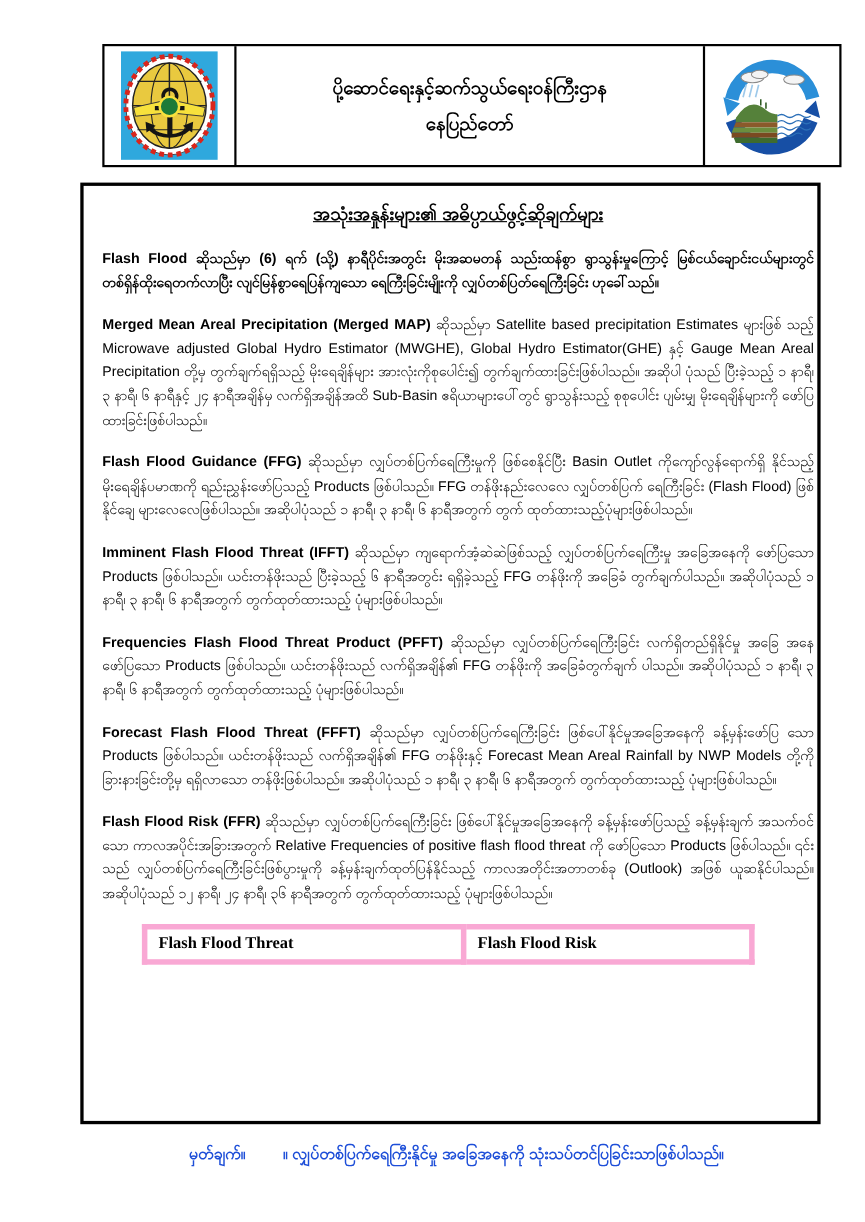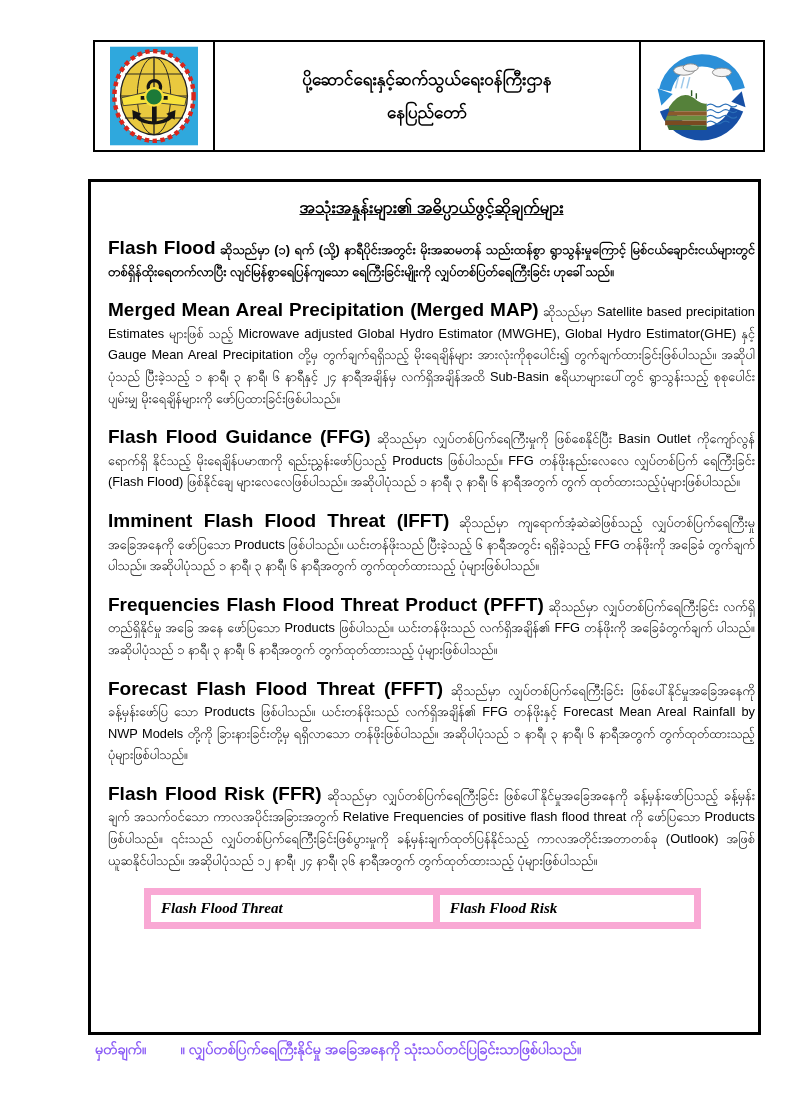--- a/index.html
+++ b/index.html
@@ -18,42 +18,42 @@
   .lh-cell{display:flex;align-items:center;justify-content:center;box-sizing:border-box;}
   .lh-left{width:120px;border-right:2px solid #000;}
   .lh-center{flex:1;flex-direction:column;padding:16px 6px;}
   .lh-right{width:124px;border-left:2px solid #000;}
   .ministry-line{
     font-weight:bold;font-size:17px;line-height:33px;text-align:center;white-space:nowrap;
   }
 
   
   .main-box{
-    position:absolute;top:166px;left:88px;width:673px;height:856px;
+    position:absolute;top:166px;left:73px;width:673px;height:856px;
     border:3px solid #000;box-sizing:border-box;background:#fff;
-    padding:12px 3px 10px 17px;overflow:hidden;margin-top:13px;
+    padding:12px 3px 10px 17px;overflow:hidden;
   }
   .doc-title{
     text-align:center;font-weight:bold;font-size:17px;
     text-decoration:underline;margin:2px 0 16px 0;
   }
   .para{
     font-size:12.8px;line-height:21.6px;text-align:justify;
     margin:0 0 17px 0;
   }
-  .para b{font-size:19px;}
+  .para b{font-size:13px;}
   .para.bold-all{font-weight:bold;}
 
   
   .legend-table{
     width:557px;margin:6px 0 0 36px;border-collapse:collapse;
     font-family:"Liberation Serif","DejaVu Serif",serif;
   }
   .legend-table td,.legend-table th{
-    border:7px solid #f9a8d4;padding:0;box-sizing:border-box;font-style:italic;
+    border:5px solid #f9a8d4;padding:0;box-sizing:border-box;
   }
   .legend-table th{
     text-align:left;font-size:15px;font-weight:bold;
     padding:5px 10px;height:29px;
   }
   .legend-row-cell{height:31px;}
   .legend-entry{display:flex;align-items:center;height:31px;padding-left:12px;}
   .swatch{width:57px;height:13px;flex:0 0 57px;}
   .legend-label{font-weight:bold;font-size:13.5px;margin-left:26px;white-space:nowrap;}
 
@@ -130,21 +130,21 @@
       </svg>
     </div>
   </div>
 
   <div class="main-box">
 
     <div class="doc-title">အသုံးအနှုန်းများ၏ အဓိပ္ပာယ်ဖွင့်ဆိုချက်များ</div>
 
     <p class="para bold-all">
       <b>Flash Flood</b>
-      <span>ဆိုသည်မှာ (၁) ရက် (သို့) နာရီပိုင်းအတွင်း မိုးအဆမတန် သည်းထန်စွာ ရွာသွန်းမှုကြောင့် မြစ်ငယ်ချောင်းငယ်များတွင် တစ်ရှိန်ထိုးရေတက်လာပြီး လျင်မြန်စွာရေပြန်ကျသော ရေကြီးခြင်းမျိုးကို လျှပ်တစ်ပြတ်ရေကြီးခြင်း ဟုခေါ်သည်။</span>
+      <span>ဆိုသည်မှာ (6) ရက် (သို့) နာရီပိုင်းအတွင်း မိုးအဆမတန် သည်းထန်စွာ ရွာသွန်းမှုကြောင့် မြစ်ငယ်ချောင်းငယ်များတွင် တစ်ရှိန်ထိုးရေတက်လာပြီး လျင်မြန်စွာရေပြန်ကျသော ရေကြီးခြင်းမျိုးကို လျှပ်တစ်ပြတ်ရေကြီးခြင်း ဟုခေါ်သည်။</span>
     </p>
 
     <p class="para">
       <b>Merged Mean Areal Precipitation (Merged MAP)</b>
       <span>ဆိုသည်မှာ Satellite based precipitation Estimates များဖြစ် သည့် Microwave adjusted Global Hydro Estimator (MWGHE), Global Hydro Estimator(GHE) နှင့် Gauge Mean Areal Precipitation တို့မှ တွက်ချက်ရရှိသည့် မိုးရေချိန်များ အားလုံးကိုစုပေါင်း၍ တွက်ချက်ထားခြင်းဖြစ်ပါသည်။ အဆိုပါ ပုံသည် ပြီးခဲ့သည့် ၁ နာရီ၊ ၃ နာရီ၊ ၆ နာရီနှင့် ၂၄ နာရီအချိန်မှ လက်ရှိအချိန်အထိ Sub-Basin ဧရိယာများပေါ်တွင် ရွာသွန်းသည့် စုစုပေါင်း ပျမ်းမျှ မိုးရေချိန်များကို ဖော်ပြထားခြင်းဖြစ်ပါသည်။</span>
     </p>
 
     <p class="para">
       <b>Flash Flood Guidance (FFG)</b>
       <span>ဆိုသည်မှာ လျှပ်တစ်ပြက်ရေကြီးမှုကို ဖြစ်စေနိုင်ပြီး Basin Outlet ကိုကျော်လွန်ရောက်ရှိ နိုင်သည့် မိုးရေချိန်ပမာဏကို ရည်းညွှန်းဖော်ပြသည့် Products ဖြစ်ပါသည်။ FFG တန်ဖိုးနည်းလေလေ လျှပ်တစ်ပြက် ရေကြီးခြင်း (Flash Flood) ဖြစ်နိုင်ချေ များလေလေဖြစ်ပါသည်။ အဆိုပါပုံသည် ၁ နာရီ၊ ၃ နာရီ၊ ၆ နာရီအတွက် တွက် ထုတ်ထားသည့်ပုံများဖြစ်ပါသည်။</span>
@@ -173,18 +173,18 @@
     <table class="legend-table">
       <tbody>
           <tr>
         <th>Flash Flood Threat</th>
         <th>Flash Flood Risk</th>
       </tr>
     </tbody>
       </table>
   </div>
 
-  <div class="footnote" style="color: #8b5cf6;">
+  <div class="footnote" style="color: #1d4ed8; justify-content: center;">
     <span class="fn-label">မှတ်ချက်။</span>
     <span class="fn-text">။ လျှပ်တစ်ပြက်ရေကြီးနိုင်မှု အခြေအနေကို သုံးသပ်တင်ပြခြင်းသာဖြစ်ပါသည်။</span>
   </div>
 
 </div>
 
 </body></html>

